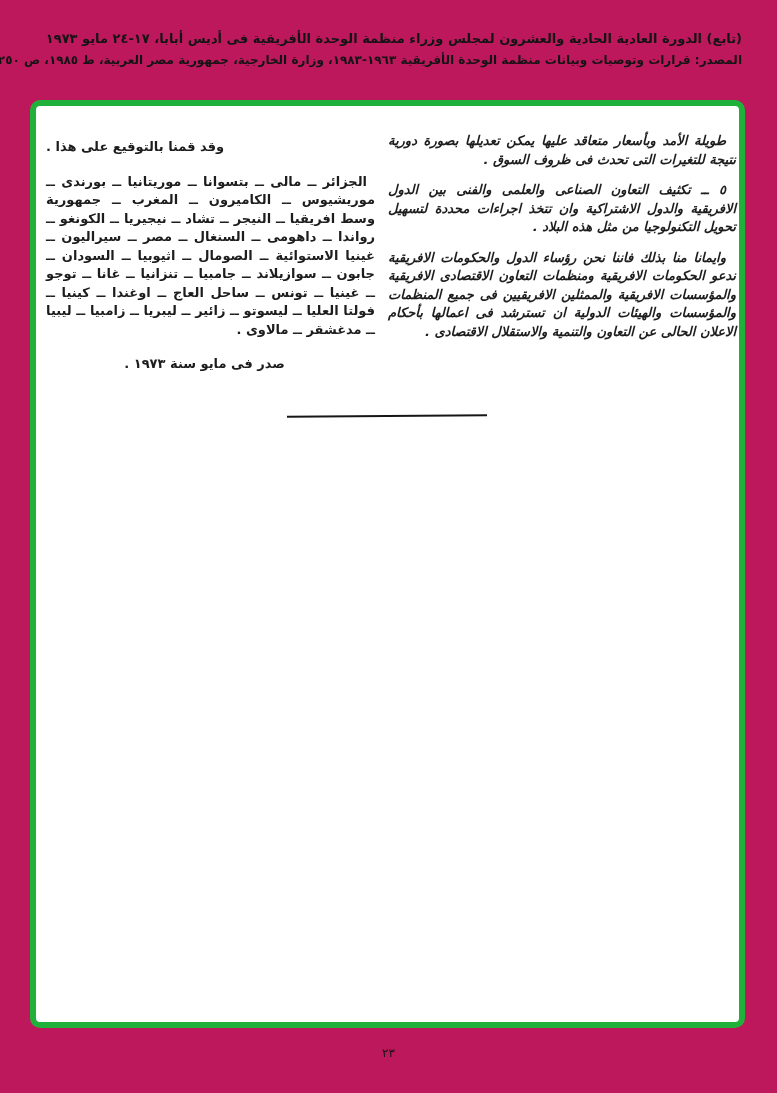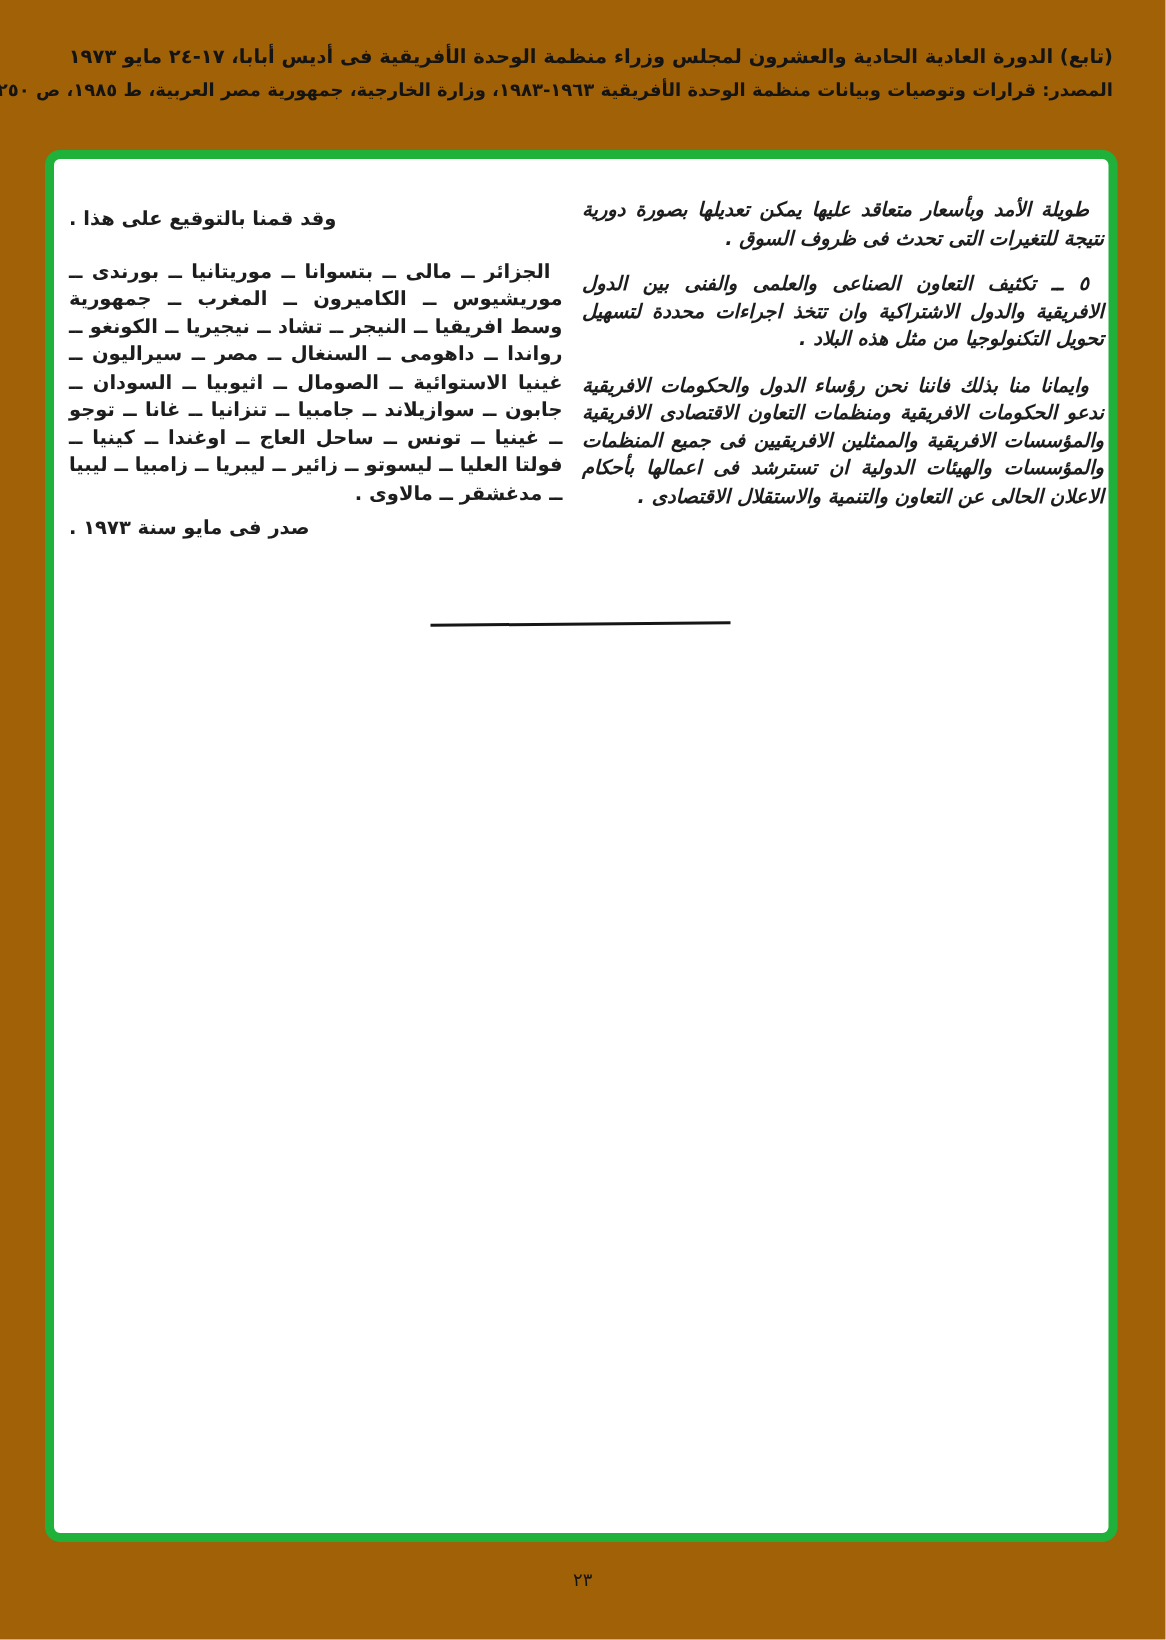--- a/index.html
+++ b/index.html
@@ -4,21 +4,21 @@
 <style>
   * { margin:0; padding:0; box-sizing:border-box; }
   html,body { width:777px; height:1093px; }
   body {
     position:relative;
     background:#ffffff;
     font-family:"DejaVu Sans", sans-serif;
     color:#1b1b1b;
     overflow:hidden;
   }
-  .page { position:absolute; inset:0; background:#a16207; }
+  .page { position:absolute; inset:0; background:#be185d; }
 
   
   .header {
     position:absolute;
     top:31px; right:35px; left:20px;
     direction:rtl;
     text-align:right;
     color:#141414;
   }
   .header-line1 {
@@ -66,21 +66,21 @@
   
   .col-left {
     position:absolute;
     top:32px; left:10px;
     width:329px;
     font-size:13px;
     line-height:18.5px;
   }
   .sig-intro   { text-align:left; text-indent:6px;  margin:0 0 16px; }
   .sig-countries { text-align:justify; text-indent:8px; margin:0 0 5px; }
-  .sig-issued  { text-align:left; text-indent:12px; margin:0; }
+  .sig-issued  { text-align:center; text-indent:12px; margin:16px; }
 
   
   .divider {
     position:absolute;
     left:251px; top:309px;
     width:200px; height:2px;
     background:#161616;
     transform:rotate(-0.5deg);
   }
 

